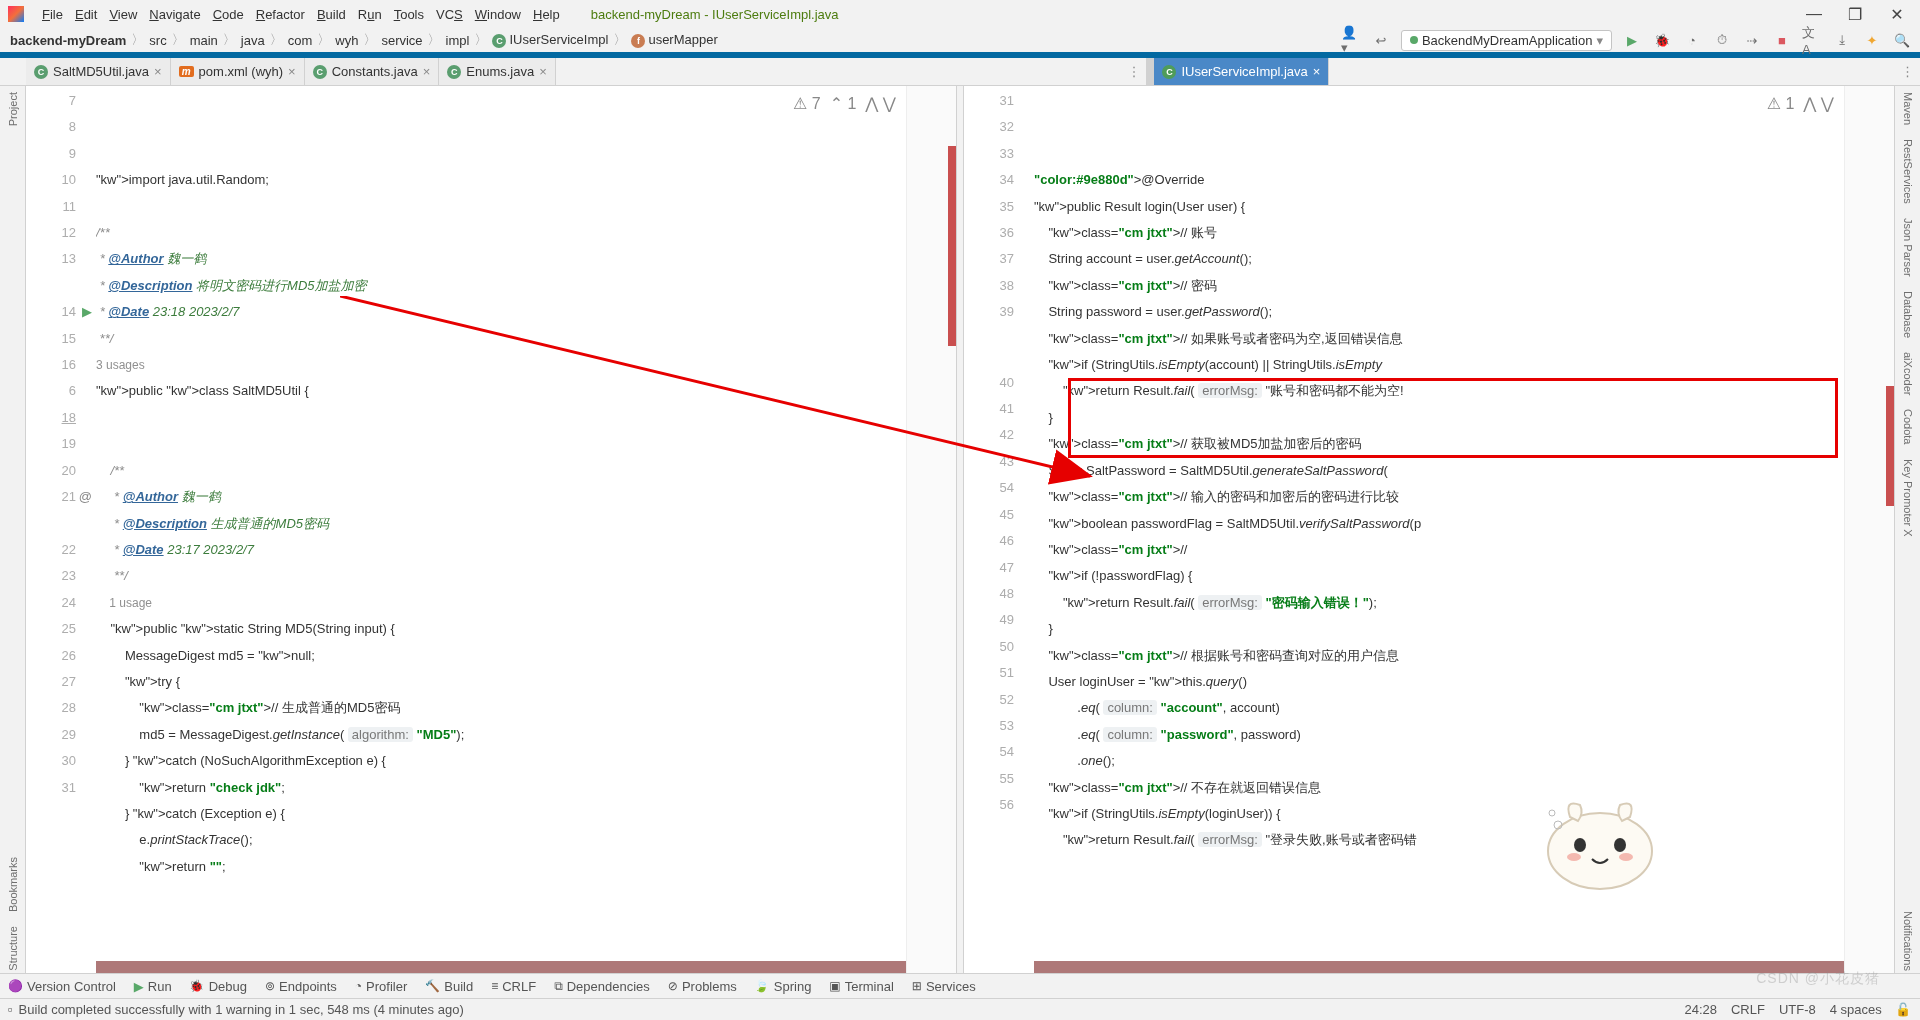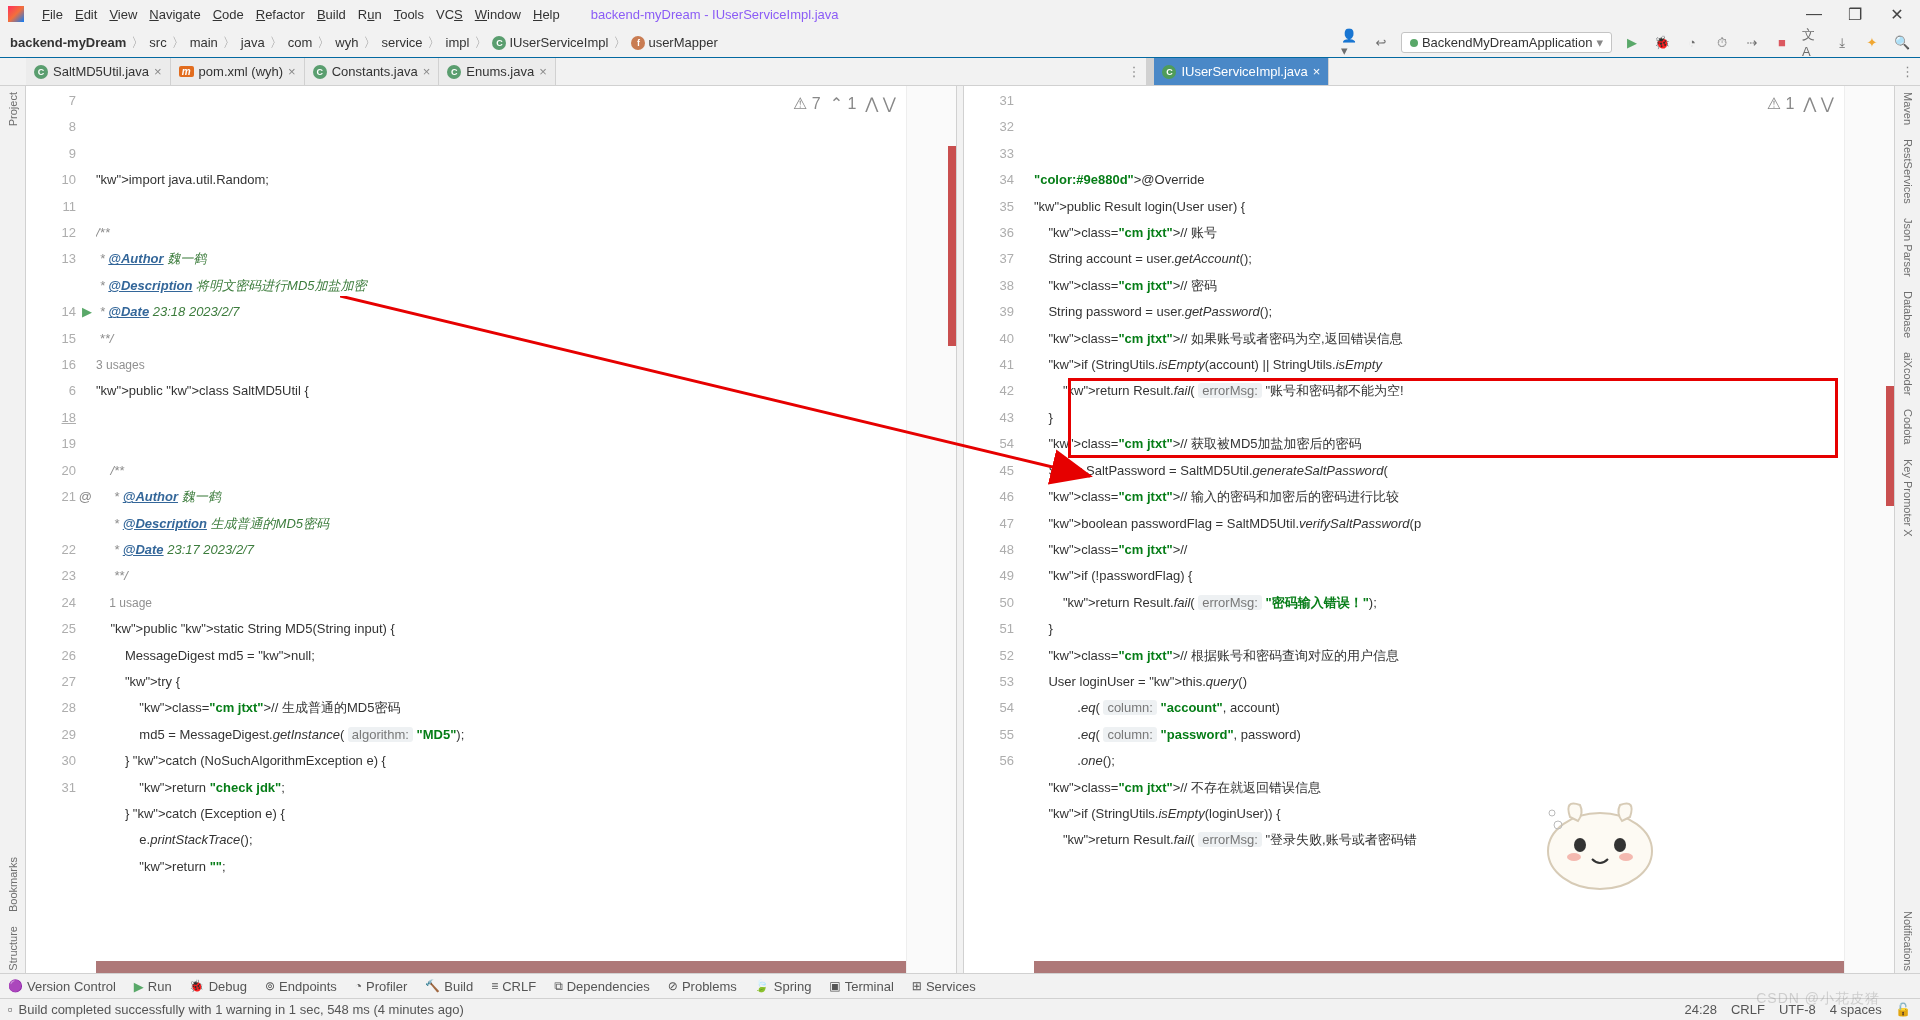--- a/index.html
+++ b/index.html
@@ -1,24 +1,24 @@
 <!DOCTYPE html>
 <html><head>
 <meta charset="utf-8">
 <style>
 * { margin:0; padding:0; box-sizing:border-box; font-family:"Segoe UI",sans-serif; font-size:13px; }
 body { background:#f2f2f2; width:1920px; height:1020px; overflow:hidden; position:relative; color:#333; }
 .titlebar { height:28px; display:flex; align-items:center; padding:0 8px; background:#f2f2f2; }
 .titlebar .ij-logo { width:16px; height:16px; background:linear-gradient(135deg,#fe315d,#f36f3c,#087cfa); margin-right:12px; }
 .menu-item { padding:0 6px; cursor:pointer; }
 .menu-item u { text-decoration:underline; }
-.win-title { margin-left:25px; color:#8b5cf6; }
+.win-title { margin-left:25px; color:#4d7c0f; }
 .win-btns { margin-left:auto; display:flex; gap:28px; padding-right:8px; }
 .win-btn { width:14px; text-align:center; color:#444; cursor:pointer; font-size:16px; }
-.navbar { height:30px; background:#f2f2f2; border-bottom:1px solid #0369a1; display:flex; align-items:center; padding:0 8px; }
+.navbar { height:30px; background:#f2f2f2; border-bottom:6px solid #0369a1; display:flex; align-items:center; padding:0 8px; }
 .crumb { padding:0 2px; color:#333; }
 .crumb-sep { color:#999; margin:0 3px; }
 .crumb .c-icon { width:14px; height:14px; border-radius:50%; background:#5a9e6f; display:inline-flex; align-items:center; justify-content:center; color:#fff; font-size:9px; font-weight:bold; margin-right:3px; vertical-align:middle; }
 .crumb .f-icon { background:#c97c52; }
 .nav-right { margin-left:auto; display:flex; align-items:center; gap:10px; }
 .nav-icon { width:20px; height:20px; display:flex; align-items:center; justify-content:center; color:#6e6e6e; cursor:pointer; }
 .run-config { border:1px solid #c4c4c4; border-radius:3px; padding:2px 8px; display:flex; align-items:center; gap:4px; background:#fff; }
 .green-dot { width:8px; height:8px; border-radius:50%; background:#59a869; }
 .tabs { height:28px; background:#f2f2f2; border-bottom:1px solid #d1d1d1; display:flex; align-items:stretch; padding-left:26px; position:relative; }
 .tab { display:flex; align-items:center; padding:0 8px; border-right:1px solid #d1d1d1; background:#ececec; gap:5px; cursor:pointer; }
@@ -51,21 +51,21 @@
 .box { border:3px solid #e60000; }
 .insp { position:absolute; top:4px; right:6px; display:flex; gap:6px; align-items:center; font-size:16px; color:#888; background:rgba(255,255,255,0.9); padding:1px 4px; }
 .bottom-tools { height:25px; background:#f2f2f2; border-top:1px solid #d1d1d1; display:flex; align-items:center; padding:0 8px; gap:18px; }
 .bt-item { display:flex; align-items:center; gap:4px; color:#555; cursor:pointer; font-size:12px; }
 .status { height:22px; background:#f2f2f2; border-top:1px solid #d1d1d1; display:flex; align-items:center; padding:0 8px; font-size:12px; color:#555; }
 .status .right { margin-left:auto; display:flex; gap:14px; }
 .red-arrow { position:absolute; pointer-events:none; z-index:50; }
 .play { color:#59a869; position:absolute; right:-16px; }
 .at { color:#888; position:absolute; right:-16px; }
 .hscroll { position:absolute; bottom:0; left:70px; right:50px; height:12px; background:rgba(120,30,30,0.6); }
-.watermark { position:absolute; right:40px; bottom:12px; color:rgba(140,140,140,0.35); font-size:14px; letter-spacing:1px; pointer-events:none;text-align:center; }
+.watermark { position:absolute; right:40px; bottom:32px; color:rgba(140,140,140,0.35); font-size:14px; letter-spacing:1px; pointer-events:none;text-align:center; }
 .mascot { position:absolute; width:140px; height:110px; pointer-events:none; z-index:40; }
 .mini-red { position:absolute; right:0; width:8px; background:#c94f4f; }
 </style>
 </head>
 <body>
 
 <div class="titlebar">
   <div class="ij-logo"></div>
   <span class="menu-item"><u>F</u>ile</span>
   <span class="menu-item"><u>E</u>dit</span>
@@ -215,21 +215,21 @@
       <div class="gutter" id="gutter-right">
           <div style="position: relative;">31</div>
           <div style="position: relative;">32</div>
           <div style="position: relative;">33</div>
           <div style="position: relative;">34</div>
           <div style="position: relative;">35</div>
           <div style="position: relative;">36</div>
           <div style="position: relative;">37</div>
           <div style="position: relative;">38</div>
           <div style="position: relative;">39</div>
-          <div style="position: relative;">40</div>
+          <div style="position: relative; margin-top: 44px;">40</div>
           <div style="position: relative;">41</div>
           <div style="position: relative;">42</div>
           <div style="position: relative;">43</div>
           <div style="position: relative;">54</div>
           <div style="position: relative;">45</div>
           <div style="position: relative;">46</div>
           <div style="position: relative;">47</div>
           <div style="position: relative;">48</div>
           <div style="position: relative;">49</div>
           <div style="position: relative;">50</div>

